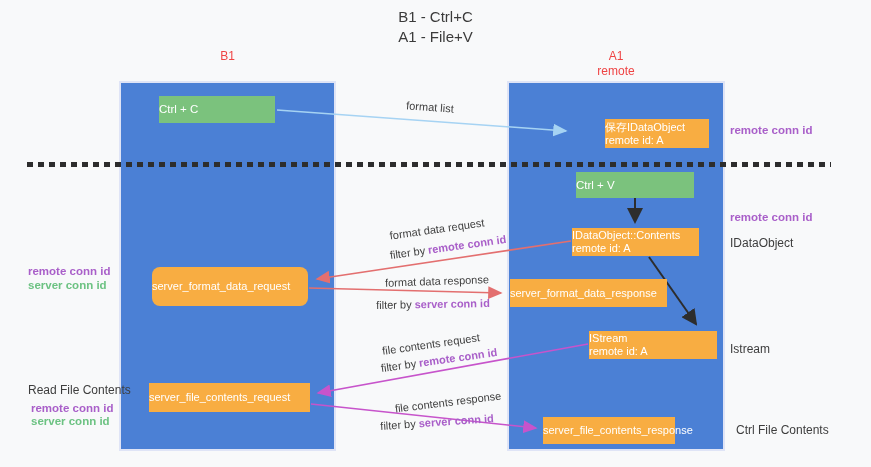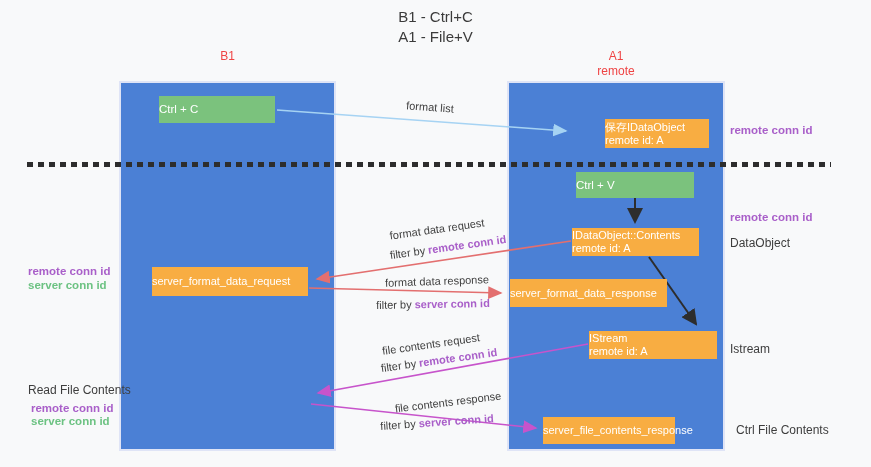--- a/index.html
+++ b/index.html
@@ -105,33 +105,36 @@
 
   <div class="node green" style="left:576px; top:172px; width:118px; height:26px;">
     <div>Ctrl + V</div>
   </div>
 
   <div class="node orange" style="left:572px; top:228px; width:127px; height:28px;">
     <div class="l2">IDataObject::Contents</div>
     <div class="l2">remote id: A</div>
   </div>
 
-  <div class="node orange" style="left:152px; top:267px; width:156px; height:29px; font-size:11px;">
+  <div class="node orange" style="left:152px; top:267px; width:156px; height:39px; font-size:11px;border-radius:8px;">
     <div>server_format_data_request</div>
   </div>
 
   <div class="node orange" style="left:510px; top:279px; width:157px; height:28px; font-size:11px;">
     <div>server_format_data_response</div>
   </div>
 
   <div class="node orange" style="left:589px; top:331px; width:128px; height:28px;">
     <div class="l2">IStream</div>
     <div class="l2">remote id: A</div>
   </div>
 
+  <div class="node orange" style="left:149px; top:383px; width:161px; height:29px; font-size:11px;">
+    <div>server_file_contents_request</div>
+  </div>
 
   <div class="node orange" style="left:543px; top:417px; width:132px; height:27px; font-size:11px;">
     <div>server_file_contents_response</div>
   </div>
 
   <div class="elabel" style="left:430px; top:107px; --rot:4deg;">format list</div>
 
   <div class="elabel" style="left:437px; top:229px; --rot:-8deg;">format data request</div>
   <div class="elabel" style="left:448px; top:247px; --rot:-8deg;">
     <span>filter by</span><span class="key purple">remote conn id</span>
@@ -147,21 +150,21 @@
     <span>filter by</span><span class="key purple">remote conn id</span>
   </div>
 
   <div class="elabel" style="left:448px; top:402px; --rot:-7deg;">file contents response</div>
   <div class="elabel" style="left:437px; top:422px; --rot:-4deg;">
     <span>filter by</span><span class="key purple">server conn id</span>
   </div>
 
   <div class="side purple" style="left:730px; top:124px;">remote conn id</div>
   <div class="side purple" style="left:730px; top:211px;">remote conn id</div>
-  <div class="side" style="left:730px; top:236px;">DataObject</div>
+  <div class="side" style="left:730px; top:236px;">IDataObject</div>
   <div class="side" style="left:730px; top:342px;">Istream</div>
   <div class="side" style="left:736px; top:423px;">Ctrl File Contents</div>
 
   <div class="side purple" style="left:28px; top:265px;">remote conn id</div>
   <div class="side green" style="left:28px; top:279px;">server conn id</div>
   <div class="side" style="left:28px; top:383px;">Read File Contents</div>
   <div class="side purple" style="left:31px; top:402px;">remote conn id</div>
   <div class="side green" style="left:31px; top:415px;">server conn id</div>
 
 </div>

